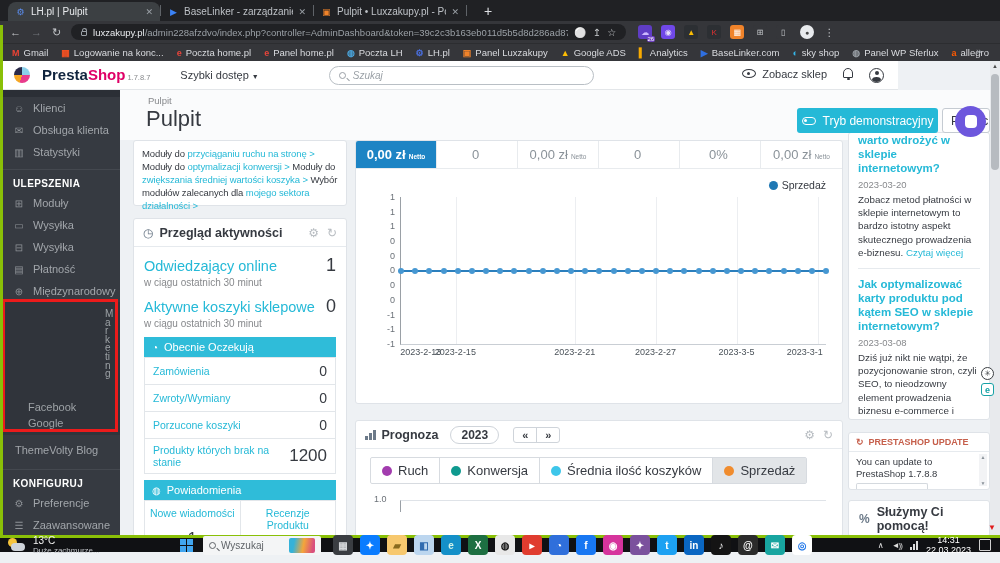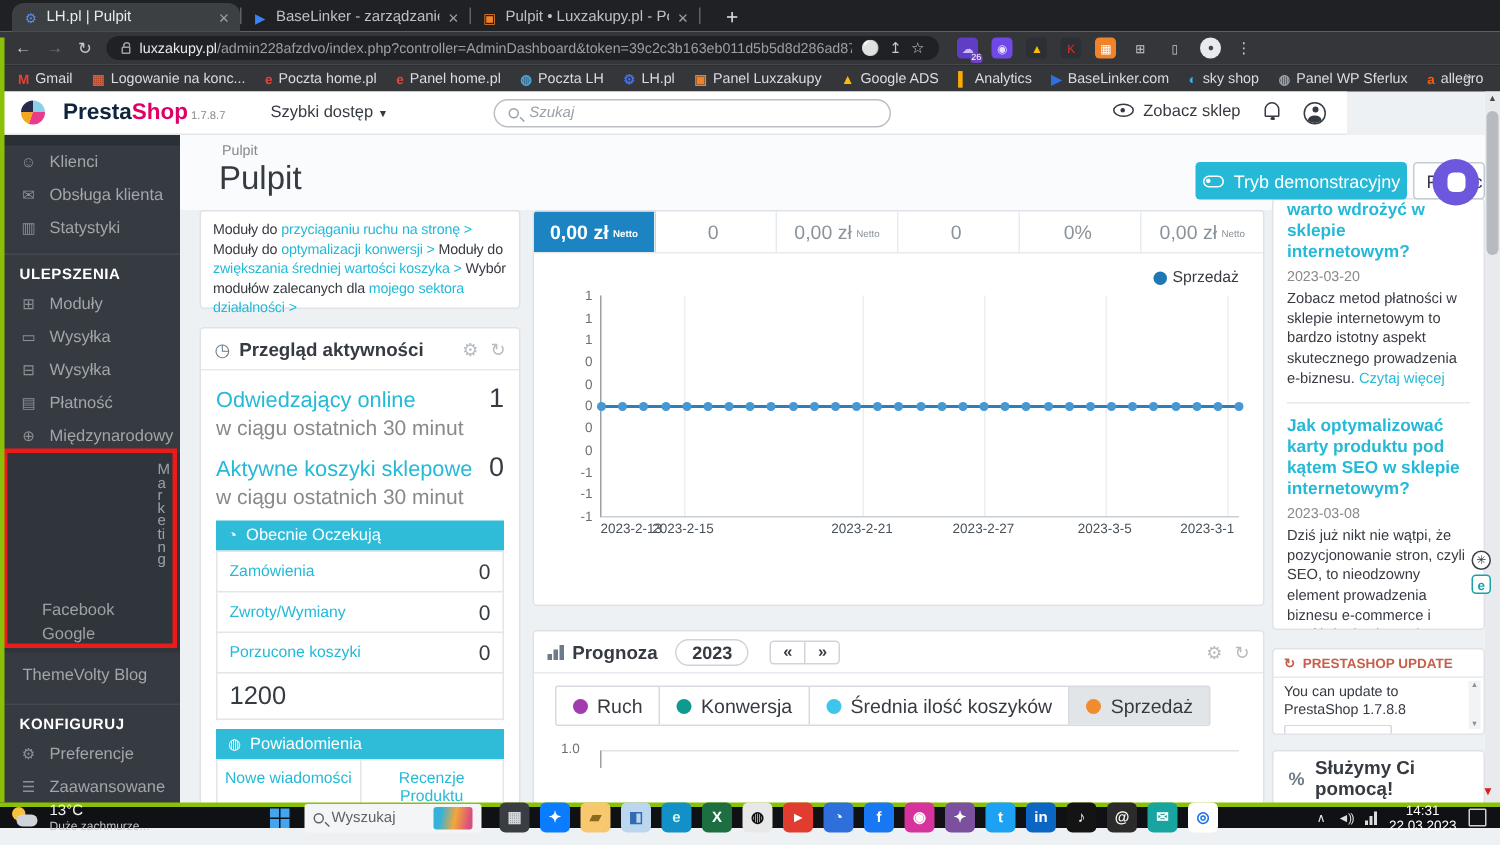--- a/index.html
+++ b/index.html
@@ -82,21 +82,21 @@
 .ch-actions{margin-left:auto;display:flex;gap:8px;color:#b7bcc1;font-size:12px;font-weight:normal}
 
 .links-card{position:absolute;left:133px;top:140px;width:214px;height:66px;padding:6px 8px;font-size:9.5px;line-height:13px;color:#363a41;letter-spacing:-.1px}
 .links-card a{color:#25b9d7;text-decoration:none}
 
 .act-card{position:absolute;left:133px;top:218px;width:214px;height:319px;overflow:hidden}
 .act-body{padding:8px 10px 0}
 .metric{display:flex;justify-content:space-between;align-items:baseline}
 .mlabel{color:#25b9d7;font-size:14.5px}
 .mvalue{color:#363a41;font-size:18px}
-.msub{color:#87898c;font-size:14px;margin:1px 0 8px}
+.msub{color:#87898c;font-size:10px;margin:1px 0 8px}
 .cyanbar{height:20px;background:#2fbcd9;color:#fff;font-size:11px;display:flex;align-items:center;gap:6px;padding:0 8px;margin-top:6px}
 .cyanbar .bic{font-size:10px}
 .pend-rows{border-top:1px solid #e2e6ea}
 .prow{display:flex;justify-content:space-between;align-items:center;border:1px solid #e2e6ea;border-top:none;padding:5px 8px;min-height:27px}
 .prow .pl{color:#25b9d7;font-size:10.5px}
 .prow .pv{color:#363a41;font-size:14px}
 .prow .pv.big{font-size:17px}
 .nbox{display:flex;border:1px solid #e2e6ea;text-align:center}
 .ncol{flex:1;padding:6px 4px 8px}
 .ncol+.ncol{border-left:1px solid #e2e6ea}
@@ -477,20 +477,21 @@
           <span class="pl">Zwroty/Wymiany</span>
           <span class="pv">0</span>
         </div>
 
         <div class="prow">
           <span class="pl">Porzucone koszyki</span>
           <span class="pv">0</span>
         </div>
 
         <div class="prow">
+          <span class="pl">Produkty których brak na stanie</span>
           <span class="pv big">1200</span>
         </div>
       </div>
     <div class="cyanbar">
         <span class="bic">◍</span>
         <span>Powiadomienia</span>
       </div>
     <div class="nbox">
       <div class="ncol">
         <div class="nh">Nowe wiadomości</div>

